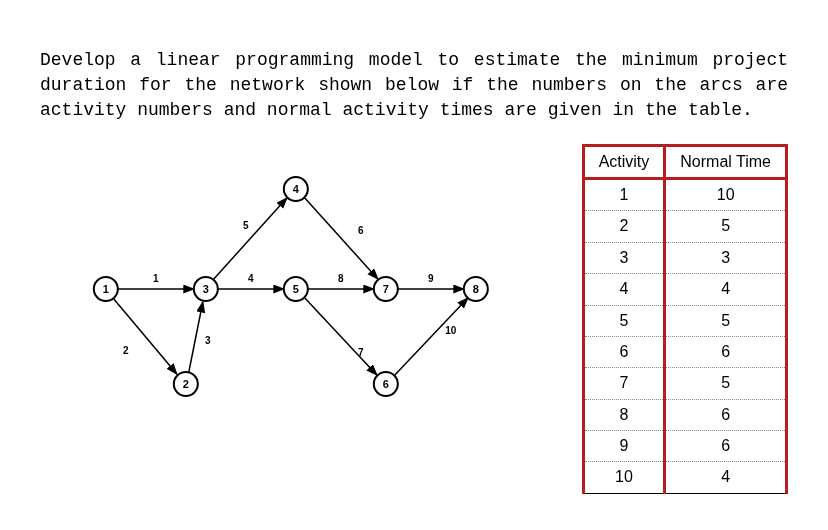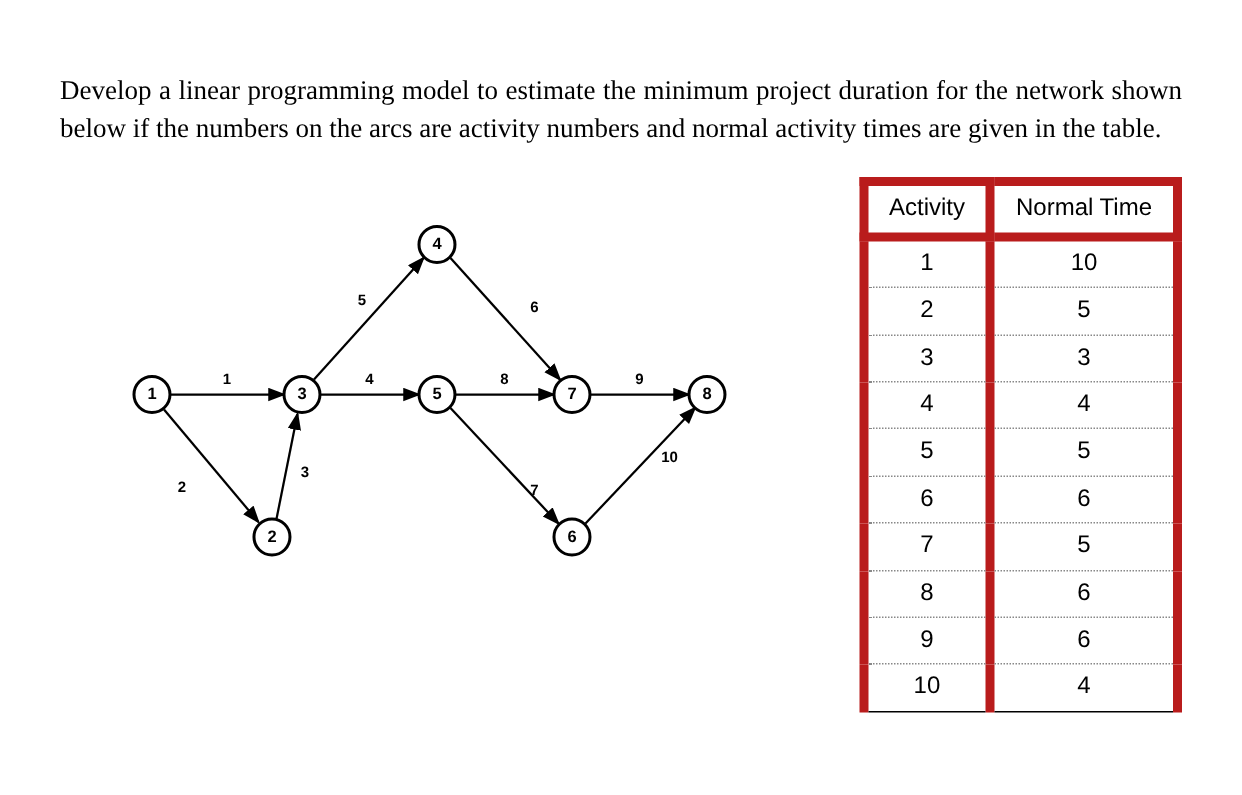--- a/index.html
+++ b/index.html
@@ -10,20 +10,21 @@
     line-height: 1.4;
     background: #fff;
     color: #000;
     width: 828px;
     height: 530px;
     box-sizing: border-box;
   }
   .problem-text {
     text-align: justify;
     margin-bottom: 20px;
+    font-family: Liberation Mono, monospace;
   }
   .content-row {
     display: flex;
     flex-direction: row;
     align-items: flex-start;
     gap: 30px;
   }
   .diagram-area {
     flex: 1;
     position: relative;
@@ -58,21 +59,21 @@
   }
   .arrow {
     fill: #000;
   }
   .data-table {
     border-collapse: collapse;
     font-family: Arial, sans-serif;
     font-size: 16px;
   }
   .data-table th, .data-table td {
-    border: 6px solid #b91c1c;
+    border: 3px solid #b91c1c;
     padding: 4px 14px;
     text-align: center;
   }
   .data-table th {
     font-weight: normal;
   }
   .data-table tbody tr td {
     border-top: 1px dotted #888;
     border-bottom: 1px dotted #888;
   }

